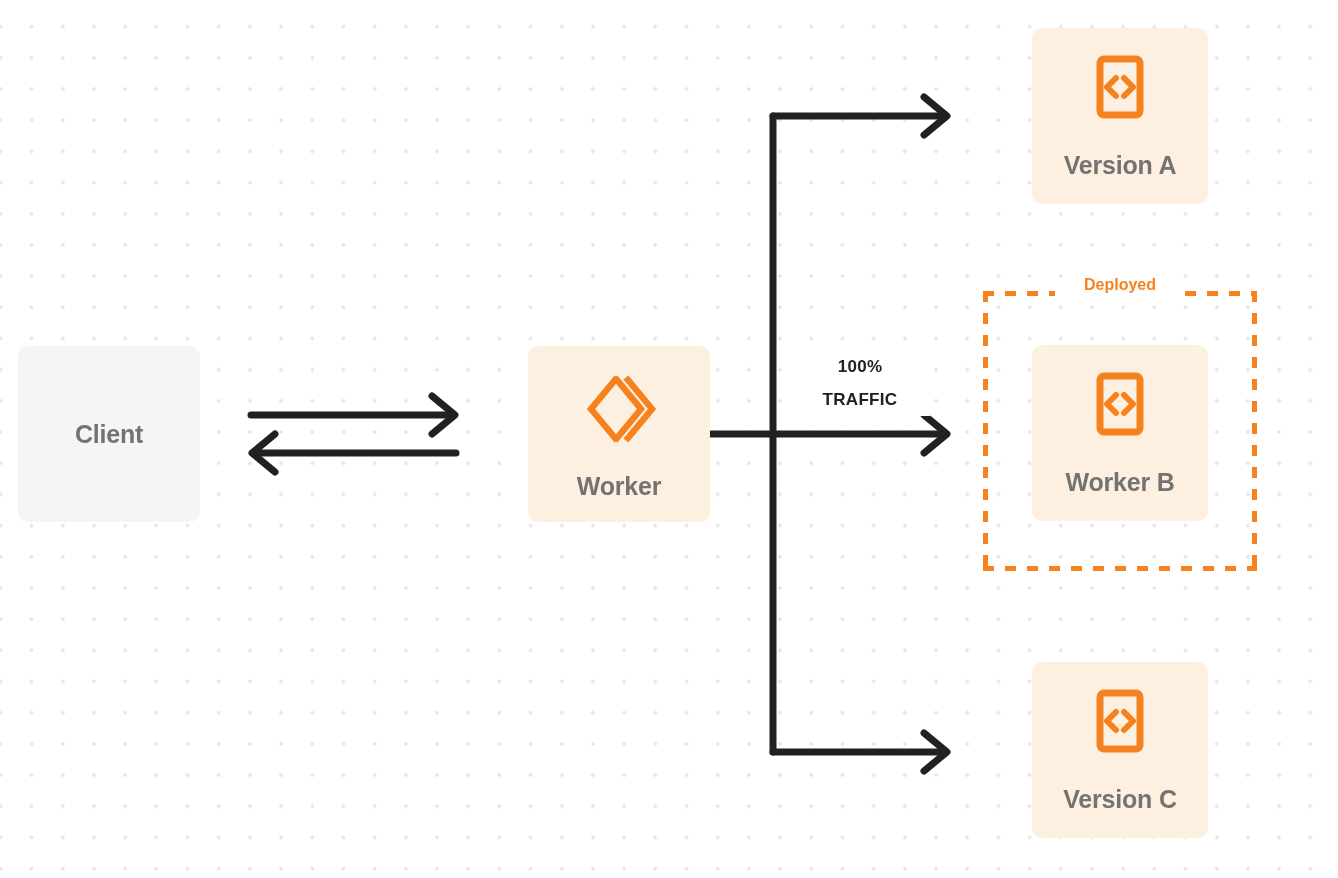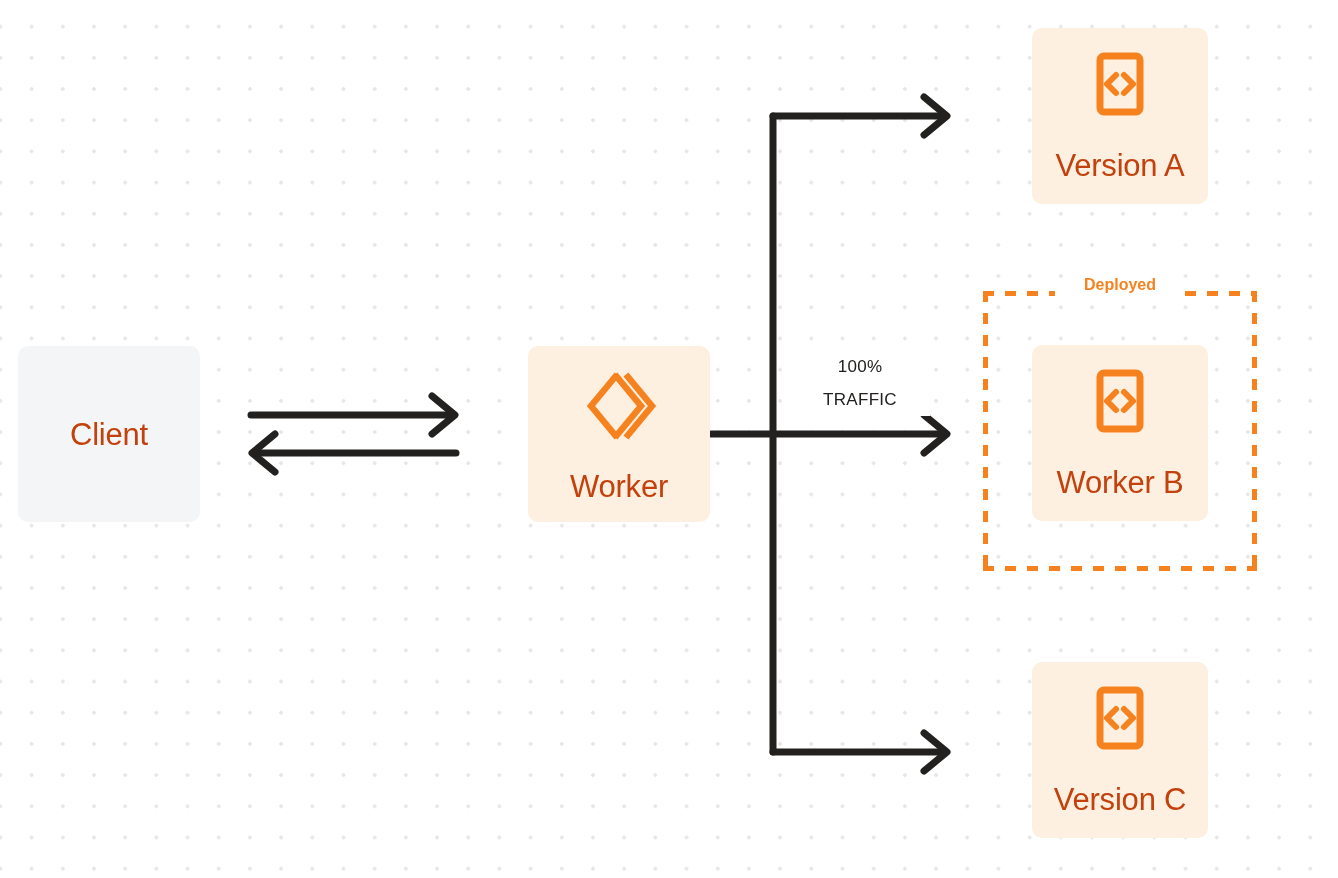--- a/index.html
+++ b/index.html
@@ -23,23 +23,23 @@
   .node {
     position: absolute;
     border-radius: 10px;
     display: flex;
     flex-direction: column;
     align-items: center;
     justify-content: center;
     box-sizing: border-box;
   }
   .node-label {
-    font-size: 31px;
-    font-weight: normal;
-    color: #c2410c;
+    font-size: 25px;
+    font-weight: bold;
+    color: #737373;
     letter-spacing: -0.2px;
     line-height: 1;
   }
 
   
   #client-node {
     left: 18px;
     top: 346px;
     width: 182px;
     height: 176px;
@@ -118,21 +118,21 @@
 
   
   #traffic-label {
     position: absolute;
     left: 790px;
     top: 350px;
     width: 140px;
     text-align: center;
     color: #23211f;
     font-size: 17px;
-    font-weight: normal;
+    font-weight: bold;
     line-height: 1.95;
     letter-spacing: 0.3px;
     background: #ffffff;
   }
 </style>
 </head>
 <body>
 
 <div id="canvas">
 

